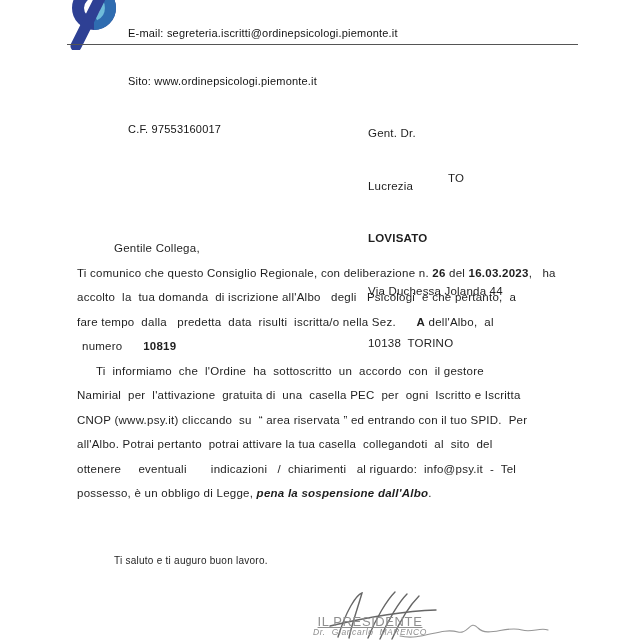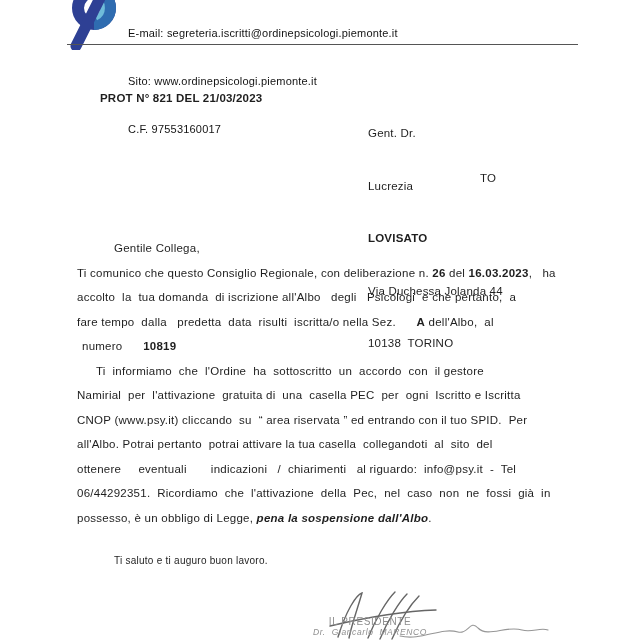--- a/index.html
+++ b/index.html
@@ -7,33 +7,33 @@
     position:relative;width:640px;height:640px;background:#ffffff;overflow:hidden;
     font-family:"Liberation Sans", sans-serif;color:#1e1e1e;
   }
   
   .logo{position:absolute;left:52px;top:-14px;width:70px;height:64px;}
   .contact{position:absolute;left:128px;top:-7px;font-size:11px;line-height:16px;letter-spacing:.2px;color:#131313;white-space:pre;}
   .rule{position:absolute;left:67px;top:44px;width:511px;height:1px;background:#555;}
   
   .prot{position:absolute;left:100px;top:92px;font-size:11.5px;font-weight:bold;letter-spacing:.2px;white-space:pre;}
   .recipient{position:absolute;left:368px;top:90px;font-size:11.5px;line-height:17.5px;letter-spacing:.2px;white-space:pre;}
-  .prov{position:absolute;left:480px;top:172px;font-size:11.5px;letter-spacing:.2px;}
+  .prov{position:absolute;left:448px;top:172px;font-size:11.5px;letter-spacing:.2px;}
   
   .bodytext{position:absolute;left:77px;top:236px;width:520px;font-size:11.5px;letter-spacing:.25px;}
   .bline{white-space:pre;height:24.5px;line-height:24.5px;}
   .ind38{text-indent:37px;}
   .ind19{text-indent:19px;}
   .ind5{text-indent:5px;}
   .b{font-weight:bold;}
   .bi{font-weight:bold;font-style:italic;}
   .closing{position:absolute;left:77px;top:549px;font-size:10px;letter-spacing:.25px;text-indent:37px;white-space:pre;line-height:24.5px;}
   
   .sig-text{position:absolute;left:295px;top:617px;width:150px;text-align:center;color:#8f8f8f;letter-spacing:.6px;}
-  .sig-role{font-size:10px;line-height:10px;}
+  .sig-role{font-size:13px;line-height:10px;text-decoration:underline;}
   .sig-name{font-size:8.5px;line-height:11px;white-space:pre;font-style:italic;}
   .sig-svg{position:absolute;left:310px;top:585px;width:250px;height:55px;}
 </style>
 </head>
 <body>
 
 <div class="page">
 
   <svg class="logo" viewBox="0 0 70 64" aria-hidden="true">
     <circle cx="42" cy="22" r="16" fill="none" stroke="#2e4094" stroke-width="12"></circle>
@@ -43,21 +43,20 @@
   </svg>
 
   <div class="contact">
     <div>E-mail: segreteria.iscritti@ordinepsicologi.piemonte.it</div>
     <div>Sito: www.ordinepsicologi.piemonte.it</div>
     <div>C.F. 97553160017</div>
   </div>
 
   <div class="rule"></div>
 
-  <div class="prot">PROT N° 821 DEL 21/03/2023</div>
 
   <div class="recipient">
     <div>Gent. Dr.</div>
     <div>Lucrezia</div>
     <div class="b">LOVISATO</div>
     <div>Via Duchessa Jolanda 44</div>
     <div>10138  TORINO</div>
   </div>
   <div class="prov">TO</div>
 
@@ -65,21 +64,20 @@
     <div class="bline ind38">Gentile Collega,</div>
     <div class="bline"><span>Ti comunico che questo Consiglio Regionale, con deliberazione n. </span><span class="b">26</span><span> del </span><span class="b">16.03.2023</span><span>,   ha</span></div>
     <div class="bline">accolto  la  tua domanda  di iscrizione all'Albo   degli   Psicologi  e che pertanto,  a</div>
     <div class="bline"><span>fare tempo  dalla   predetta  data  risulti  iscritta/o nella Sez.      </span><span class="b">A</span><span> dell'Albo,  al</span></div>
     <div class="bline ind5"><span>numero      </span><span class="b">10819</span></div>
     <div class="bline ind19">Ti  informiamo  che  l'Ordine  ha  sottoscritto  un  accordo  con  il gestore</div>
     <div class="bline">Namirial  per  l'attivazione  gratuita di  una  casella PEC  per  ogni  Iscritto e Iscritta</div>
     <div class="bline">CNOP (www.psy.it) cliccando  su  “ area riservata ” ed entrando con il tuo SPID.  Per</div>
     <div class="bline">all'Albo. Potrai pertanto  potrai attivare la tua casella  collegandoti  al  sito  del</div>
     <div class="bline">ottenere     eventuali       indicazioni   /  chiarimenti   al riguardo:  info@psy.it  -  Tel</div>
-    <div class="bline">06/44292351.  Ricordiamo  che  l'attivazione  della  Pec,  nel  caso  non  ne  fossi  già  in</div>
     <div class="bline"><span>possesso, è un obbligo di Legge, </span><span class="bi">pena la sospensione dall'Albo</span><span>.</span></div>
   </div>
 
   <div class="closing">Ti saluto e ti auguro buon lavoro.</div>
 
   <svg class="sig-svg" viewBox="0 0 250 55" aria-hidden="true">
     <g fill="none" stroke="#565656" stroke-width="1.4" opacity="0.9" stroke-linecap="round">
       <path d="M28,52 C36,26 46,10 52,8 C48,22 41,42 39,53"></path>
       <path d="M58,53 C66,33 77,15 85,7"></path>
       <path d="M70,54 C78,35 89,17 97,9"></path>

